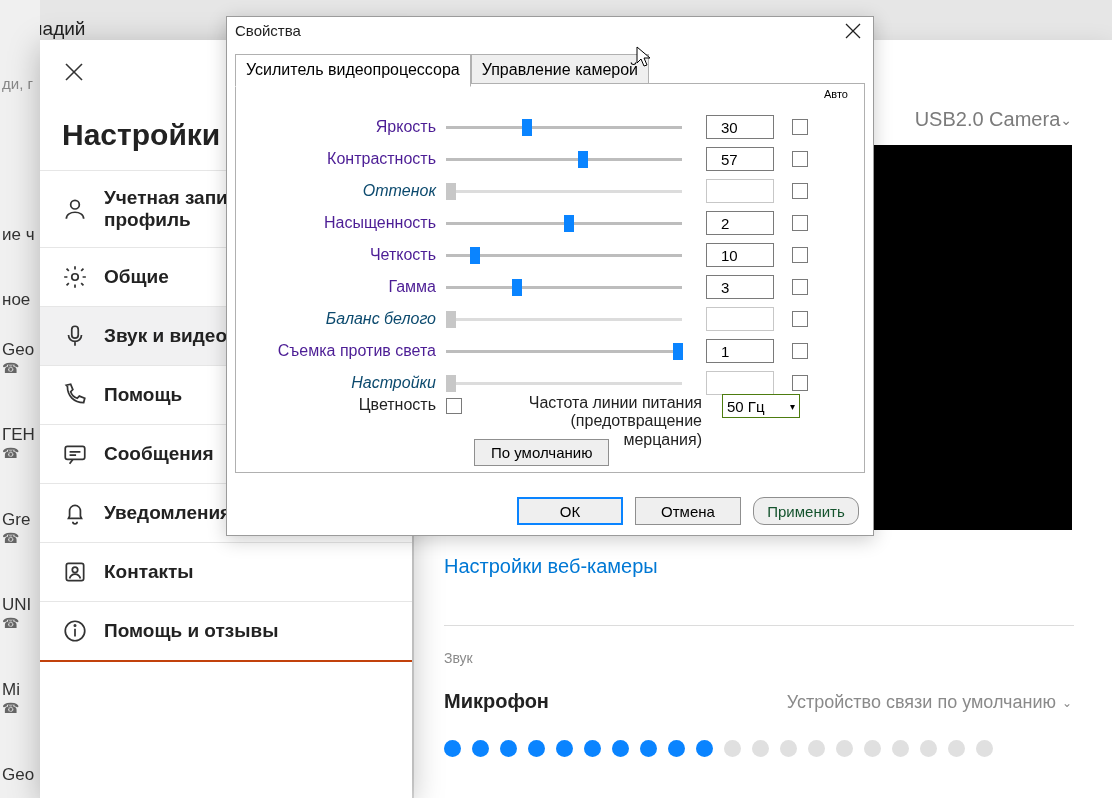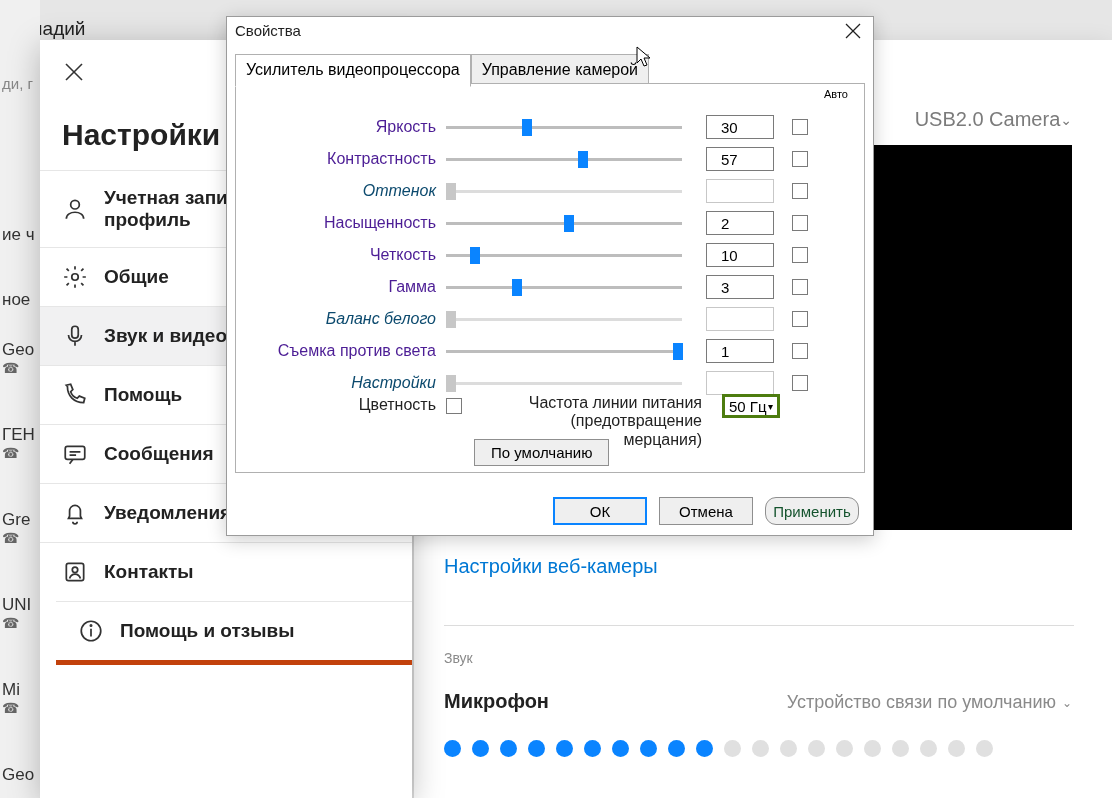--- a/index.html
+++ b/index.html
@@ -10,21 +10,21 @@
   .bg-name {position:absolute; left:2px; top:18px; font-size:19px; color:#222;}
   .bg-contact { position:absolute; left:2px; font-size:17px; color:#333; }
   .bg-contact .ph { font-size:14px; color:#666;}
 
   
   .settings { position:absolute; left:40px; top:40px; width:372px; height:758px; background:#fff; box-shadow:0 6px 30px rgba(0,0,0,.25); }
   .settings-close { position:absolute; left:22px; top:20px; width:24px; height:24px; cursor:pointer;}
   .settings-close svg { width:24px; height:24px; stroke:#333;}
   .settings-title { margin:78px 0 18px 22px; font-size:30px; font-weight:700; color:#222;}
   .nav-item { display:flex; align-items:center; gap:16px; padding:16px 0 16px 22px; border-top:1px solid #e6e6e6; cursor:pointer;}
-  .nav-item:last-child { border-bottom:5px solid #c2410c;margin-left:16px;}
+  .nav-item:last-child { border-bottom:2px solid #c2410c;}
   .nav-item.active { background:#f1f1f2;}
   .nav-item .label { font-size:19px; font-weight:600; color:#222; line-height:1.15;}
   .nav-item .label.sub { font-weight:600;}
   .ic { width:26px; height:26px; flex:none; display:flex; align-items:center; justify-content:center;}
   .ic svg { width:26px; height:26px; stroke:#333; fill:none; stroke-width:1.6; }
 
   
   .right-panel { position:absolute; left:414px; top:40px; width:698px; height:758px; background:#fff; box-shadow:0 6px 24px rgba(0,0,0,.12); }
   .cam-label { position:absolute; top:68px; right:40px; color:#7b7b7b; font-size:20px; display:flex; align-items:center; gap:0;}
   .cam-label .chev { font-size:14px;}
@@ -56,26 +56,26 @@
   .row.disabled .track { background:#dcdcdc; cursor:default;}
   .thumb { position:absolute; top:-7px; width:10px; height:17px; background:#0a84ff;}
   .row.disabled .thumb { background:#c7c7c7;}
   .valbox { margin-left:24px; width:68px; height:24px; border:1px solid #7a7a7a; font-size:15px; padding:2px 14px; background:#fff;}
   .row.disabled .valbox { border-color:#c7c7c7;}
   .cb { margin-left:18px; width:16px; height:16px; border:1px solid #7a7a7a; background:#fff; cursor:pointer;}
   .color-row { position:absolute; display:flex; align-items:flex-start;}
   .color-lbl { width:210px; text-align:right; padding-right:10px; font-size:16px; color:#222; padding-top:2px;}
   .color-cb { width:16px; height:16px; border:1px solid #7a7a7a; background:#fff; margin-top:4px;cursor:pointer;}
   .freq-block { margin-left:50px; width:190px; text-align:right; font-size:16px; color:#222; line-height:1.15;}
-  .freq-select { margin-left:20px; width:58px; height:24px; border:3px solid #4d7c0f; font-size:15px; padding:8px 4px; background:#fff; display:flex; align-items:center; justify-content:space-between; cursor:pointer;}
+  .freq-select { margin-left:20px; width:78px; height:24px; border:1px solid #4d7c0f; font-size:15px; padding:8px 4px; background:#fff; display:flex; align-items:center; justify-content:space-between; cursor:pointer;}
   .freq-select .ar { font-size:10px;}
   .def-btn { position:absolute; bottom:6px; left:238px; padding:4px 16px; font-size:15px; border:1px solid #8f8f8f; background:#efefef; cursor:pointer;}
 
   .btn-bar { position:absolute; left:0; right:0; bottom:10px; display:flex; justify-content:flex-end; gap:12px; padding-right:14px;}
-  .btn { width:94px; height:28px; display:flex; align-items:center; justify-content:center; font-size:15px; border:1px solid #8f8f8f; background:#efefef; cursor:pointer;}
+  .btn { width:106px; height:28px; display:flex; align-items:center; justify-content:center; font-size:15px; border:1px solid #8f8f8f; background:#efefef; cursor:pointer;}
   .btn.primary { border:2px solid #0a84ff; background:#efefef;}
   .btn.disabled { color:#14532d; cursor:default;border-radius:11px;}
   .cursor-icon { position:absolute; left:408px; top:28px; pointer-events:none;}
 </style>
 </head>
 <body>
 
 <div class="bg-name">Геннадий</div>
 <div class="bg-side">
   <div style="position:absolute;left:2px;top:75px;font-size:15px;color:#888;">ди, г</div>

